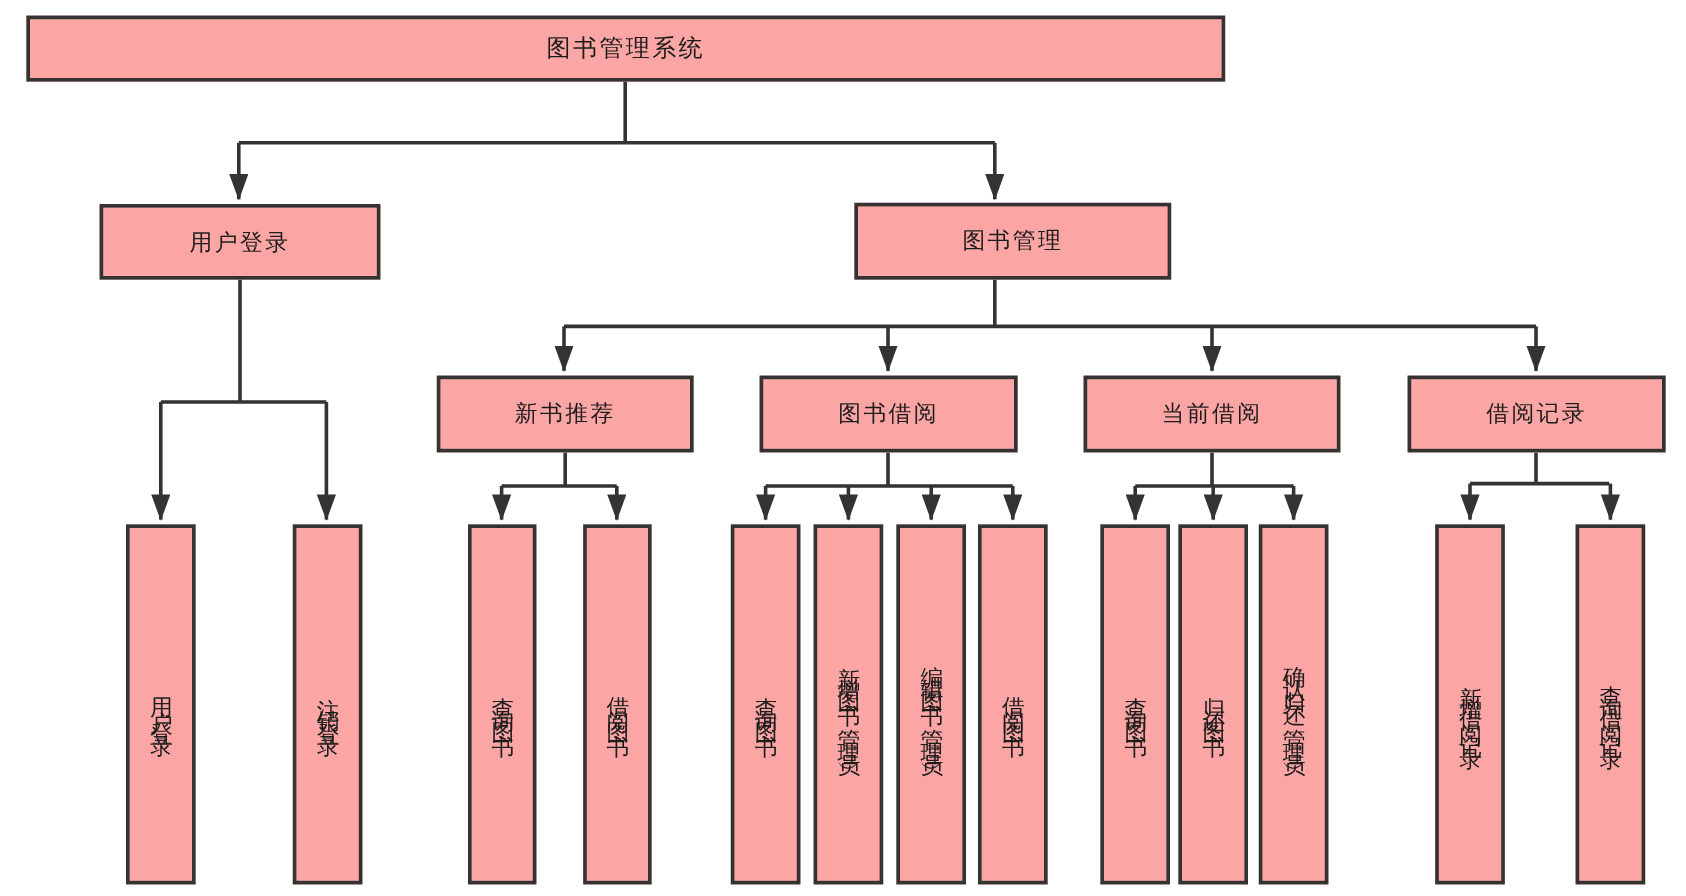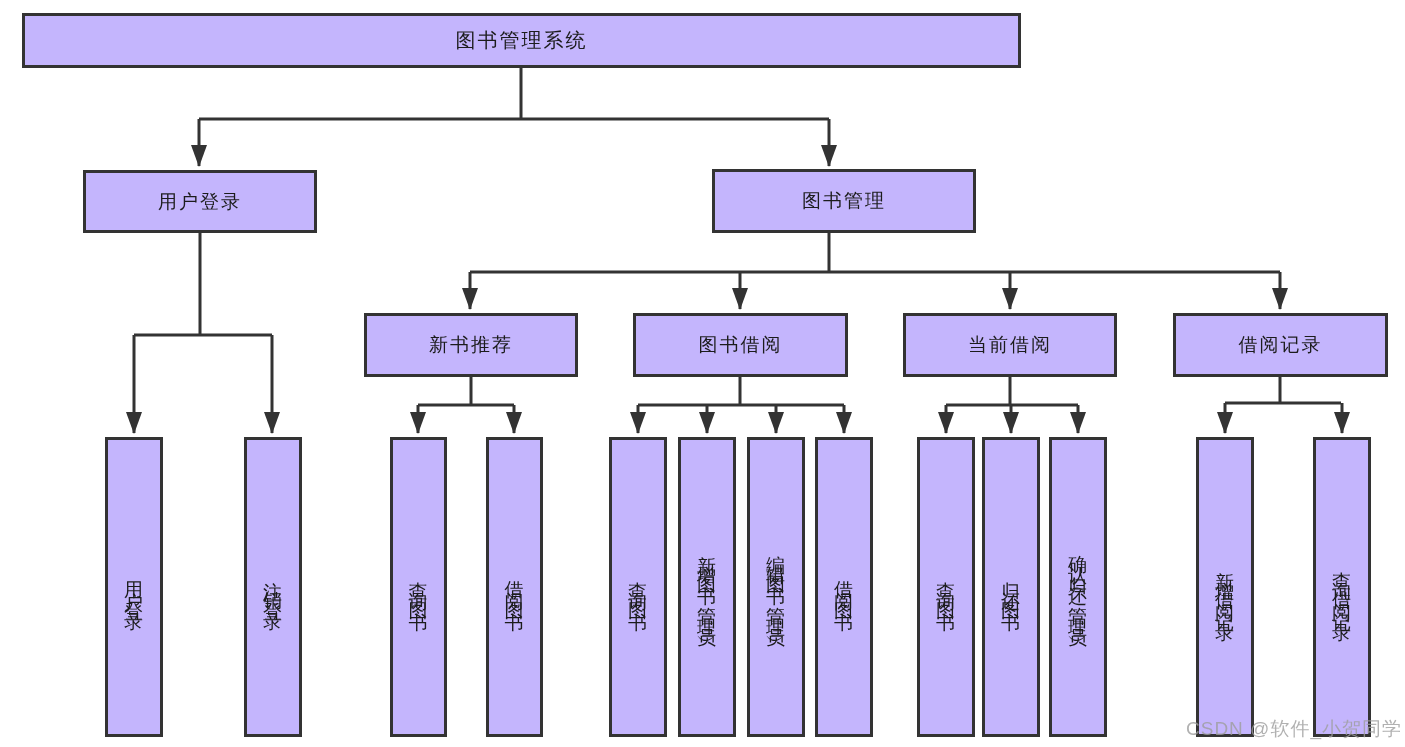--- a/index.html
+++ b/index.html
@@ -4,21 +4,21 @@
 <style>
   html,body{margin:0;padding:0;background:#ffffff;}
   .canvas{
     position:relative;width:1405px;height:747px;background:#ffffff;
     font-family:"Liberation Sans", sans-serif;overflow:hidden;
   }
   .wires{position:absolute;left:0;top:0;z-index:0;}
   .wires .seg{stroke:#333333;stroke-width:3;fill:none;}
   .wires line{stroke:#333333;stroke-width:3;marker-end:url(#arr);}
   .node{
-    position:absolute;background:#c4b5fd;border:3px solid #333333;
+    position:absolute;background:#fca5a5;border:3px solid #333333;
     box-sizing:border-box;display:flex;align-items:center;justify-content:center;
     color:#1c1c1c;z-index:1;
   }
   .hlabel{font-size:19px;letter-spacing:2px;white-space:nowrap;}
   .root .hlabel{font-size:20px;}
   .leaf .vlabel{
     writing-mode:vertical-rl;text-orientation:mixed;
     font-size:19px;line-height:1;letter-spacing:0.55em;
     white-space:nowrap;
   }
@@ -135,15 +135,14 @@
     <span class="vlabel">确认归还（管理员）</span>
   </div>
 
   <div class="node leaf" style="left:1196px;top:437px;width:58px;height:300px">
     <span class="vlabel">新增借阅记录</span>
   </div>
   <div class="node leaf" style="left:1313px;top:437px;width:58px;height:300px">
     <span class="vlabel">查询借阅记录</span>
   </div>
 
-  <div class="watermark">CSDN @软件_小贺同学</div>
 
 </div>
 
 </body></html>

